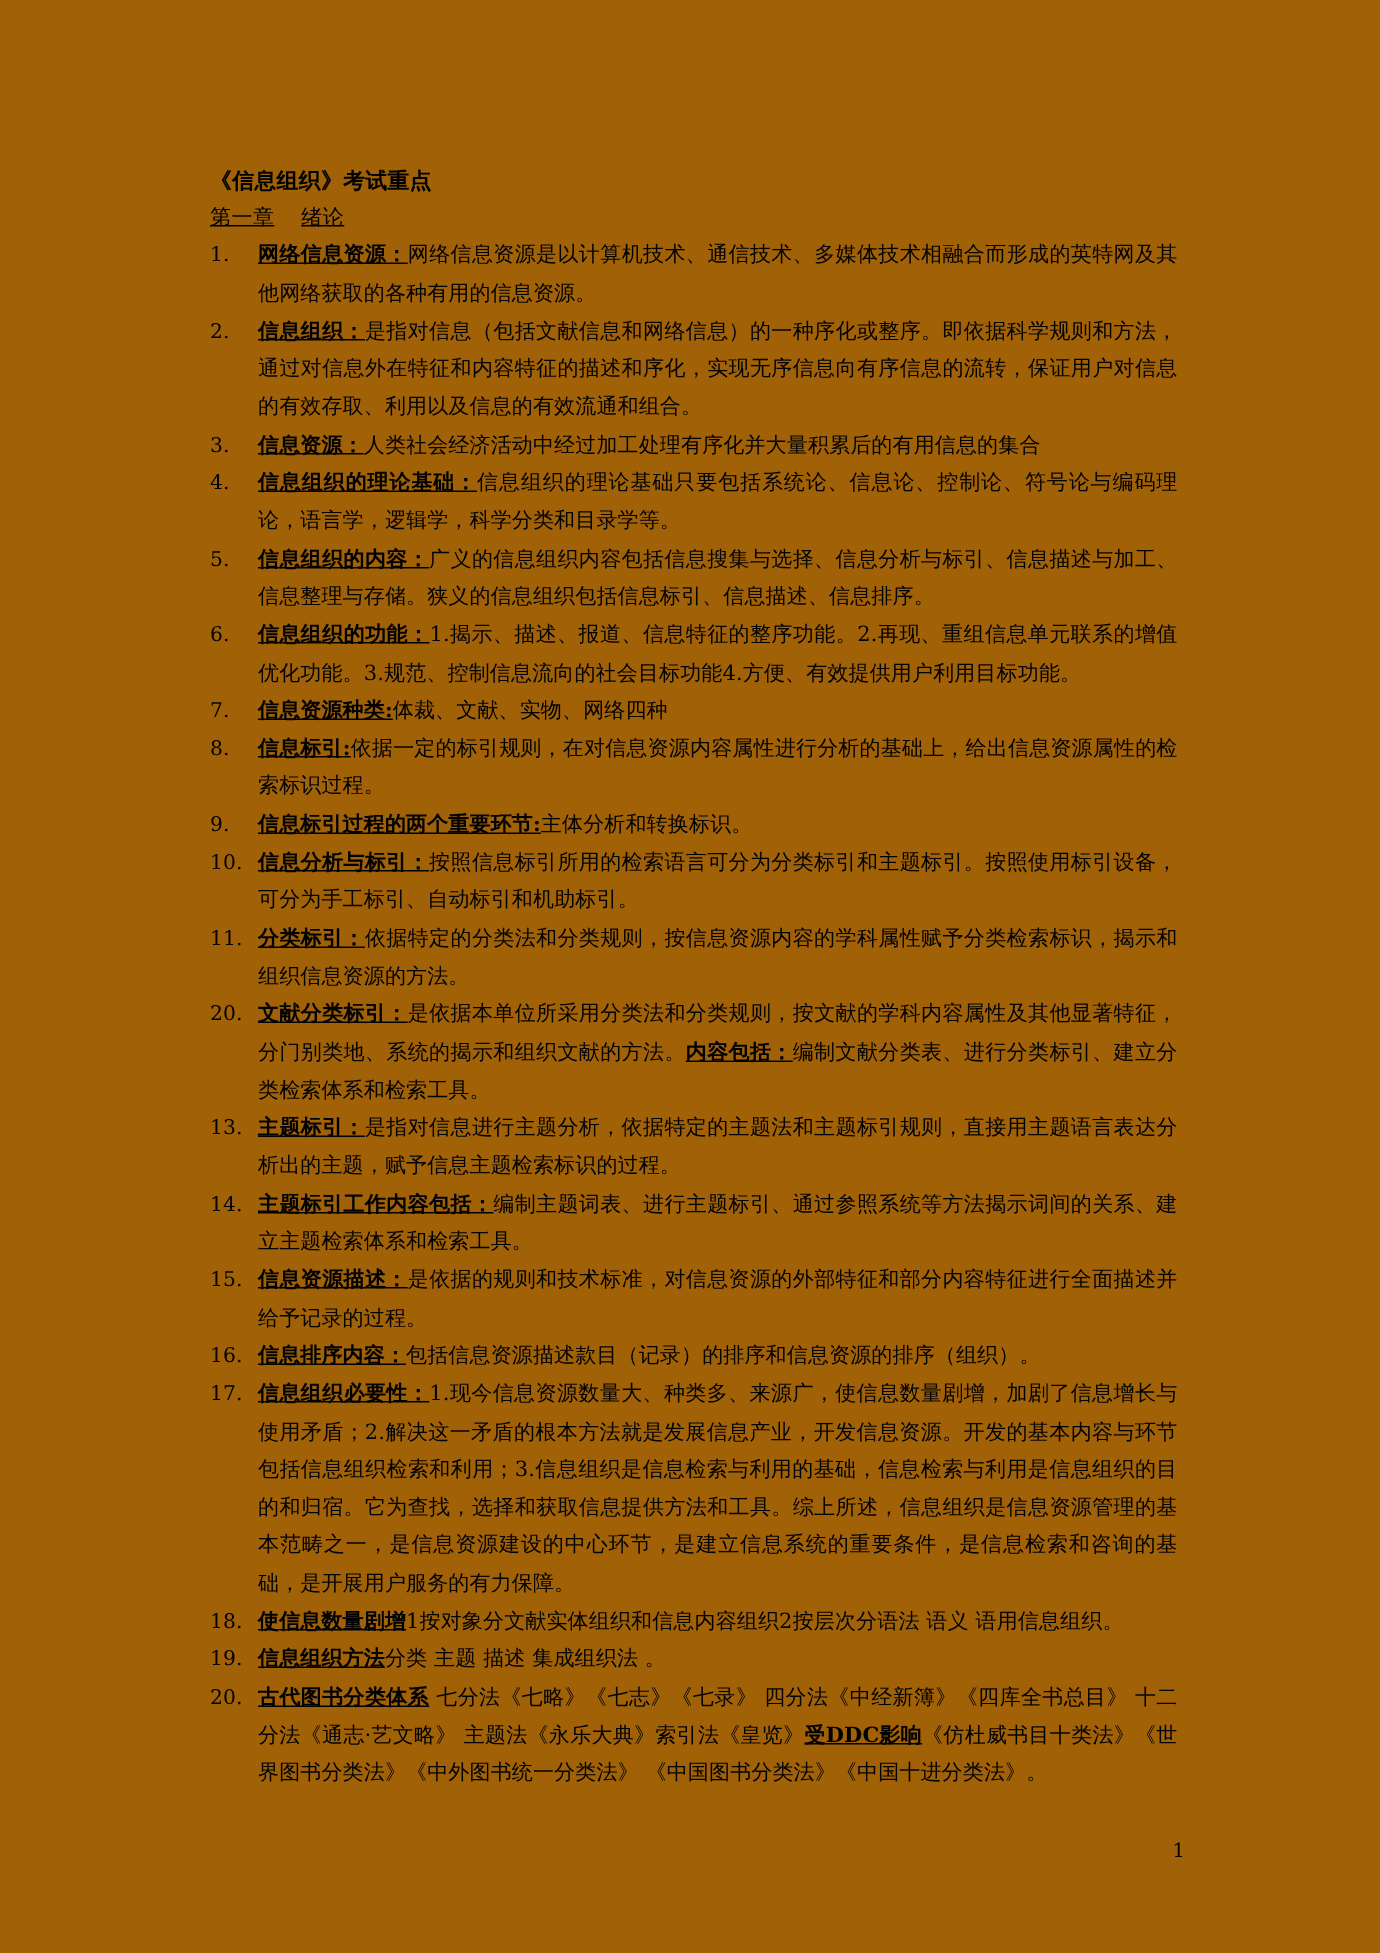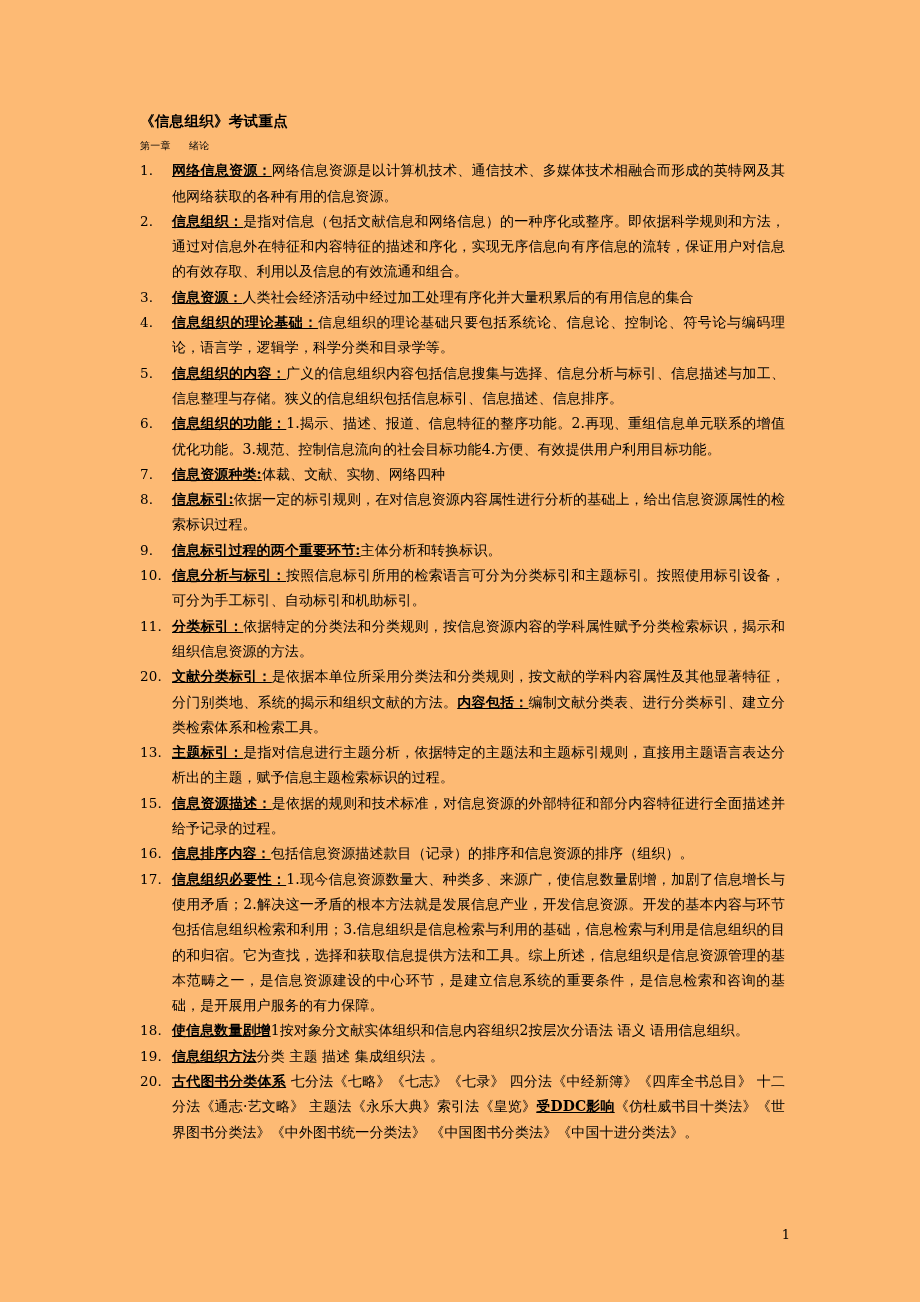--- a/index.html
+++ b/index.html
@@ -9,40 +9,41 @@
     background: #ffffff;
   }
   body {
     font-family: "DejaVu Serif", "Liberation Serif", serif;
     color: #000000;
   }
   .page {
     position: relative;
     width: 920px;
     height: 1302px;
-    background: #fdba74;
+    background: #a16207;
     box-sizing: border-box;
     overflow: hidden;
   }
   .content {
     position: absolute;
     left: 140px;
     top: 108px;
     width: 645px;
   }
   .doc-title {
     font-size: 14.5px;
     font-weight: bold;
     line-height: 25px;
     letter-spacing: 0.3px;
   }
   .heading-line {
-    font-size: 10px;
+    font-size: 14px;
     line-height: 25.3px;
     letter-spacing: 0.3px;
+    text-decoration: underline;
   }
   .heading-line .gap {
     display: inline-block;
     width: 18px;
   }
   ol.items {
     list-style: none;
     margin: 0;
     padding: 0;
   }
@@ -99,20 +100,21 @@
         <li><span class="num">4.</span><span class="b">信息组织的理论基础：</span><span>信息组织的理论基础只要包括系统论、信息论、控制论、符号论与编码理论，语言学，逻辑学，科学分类和目录学等。</span></li>
         <li><span class="num">5.</span><span class="b">信息组织的内容：</span><span>广义的信息组织内容包括信息搜集与选择、信息分析与标引、信息描述与加工、信息整理与存储。狭义的信息组织包括信息标引、信息描述、信息排序。</span></li>
         <li><span class="num">6.</span><span class="b">信息组织的功能：</span><span>1.揭示、描述、报道、信息特征的整序功能。2.再现、重组信息单元联系的增值优化功能。3.规范、控制信息流向的社会目标功能4.方便、有效提供用户利用目标功能。</span></li>
         <li><span class="num">7.</span><span class="b">信息资源种类:</span><span>体裁、文献、实物、网络四种</span></li>
         <li><span class="num">8.</span><span class="b">信息标引:</span><span>依据一定的标引规则，在对信息资源内容属性进行分析的基础上，给出信息资源属性的检索标识过程。</span></li>
         <li><span class="num">9.</span><span class="b">信息标引过程的两个重要环节:</span><span>主体分析和转换标识。</span></li>
         <li><span class="num">10.</span><span class="b">信息分析与标引：</span><span>按照信息标引所用的检索语言可分为</span><span class="u">分类标引</span><span>和</span><span class="u">主题标引</span><span>。按照使用标引设备，可分为</span><span class="u">手工标引</span><span>、</span><span class="u">自动标引</span><span>和</span><span class="u">机助标引</span><span>。</span></li>
         <li><span class="num">11.</span><span class="b">分类标引：</span><span>依据特定的分类法和分类规则，按信息资源内容的学科属性赋予分类检索标识，揭示和组织信息资源的方法。</span></li>
         <li><span class="num">20.</span><span class="b">文献分类标引：</span><span>是依据本单位所采用分类法和分类规则，按文献的学科内容属性及其他显著特征，分门别类地、系统的揭示和组织文献的方法。</span><span class="b">内容包括：</span><span>编制文献分类表、进行分类标引、建立分类检索体系和检索工具。</span></li>
         <li><span class="num">13.</span><span class="b">主题标引：</span><span>是指对信息进行主题分析，依据特定的主题法和主题标引规则，直接用主题语言表达分析出的主题，赋予信息主题检索标识的过程。</span></li>
+        <li><span class="num">14.</span><span class="b">主题标引工作内容包括：</span><span>编制主题词表、进行主题标引、通过参照系统等方法揭示词间的关系、建立主题检索体系和检索工具。</span></li>
         <li><span class="num">15.</span><span class="b">信息资源描述：</span><span>是依据的规则和技术标准，对信息资源的外部特征和部分内容特征进行全面描述并给予记录的过程。</span></li>
         <li><span class="num">16.</span><span class="b">信息排序内容：</span><span class="u">包括信息资源描述款目（记录）的排序和信息资源的排序（组织）。</span></li>
         <li><span class="num">17.</span><span class="b">信息组织必要性：</span><span>1.现今信息资源数量大、种类多、来源广，使信息数量剧增，加剧了信息增长与使用矛盾；2.解决这一矛盾的根本方法就是发展信息产业，开发信息资源。开发的基本内容与环节包括信息组织检索和利用；3.信息组织是信息检索与利用的基础，信息检索与利用是信息组织的目的和归宿。它为查找，选择和获取信息提供方法和工具。综上所述，信息组织是信息资源管理的基本范畴之一，是信息资源建设的中心环节，是建立信息系统的重要条件，是信息检索和咨询的基础，是开展用户服务的有力保障。</span></li>
         <li><span class="num">18.</span><span class="b">使信息数量剧增</span><span>1按对象分文献实体组织和信息内容组织2按层次分语法 语义 语用信息组织。</span></li>
         <li><span class="num">19.</span><span class="b">信息组织方法</span><span>分类 主题 描述 集成组织法 。</span></li>
         <li><span class="num">20.</span><span class="b">古代图书分类体系</span><span> 七分法《七略》《七志》《七录》 四分法《中经新簿》《四库全书总目》 十二分法《通志·艺文略》 主题法《永乐大典》索引法《皇览》</span><span class="b">受DDC影响</span><span>《仿杜威书目十类法》《世界图书分类法》《中外图书统一分类法》 《中国图书分类法》《中国十进分类法》。</span></li>
       </ol>
 
   </div>
 

